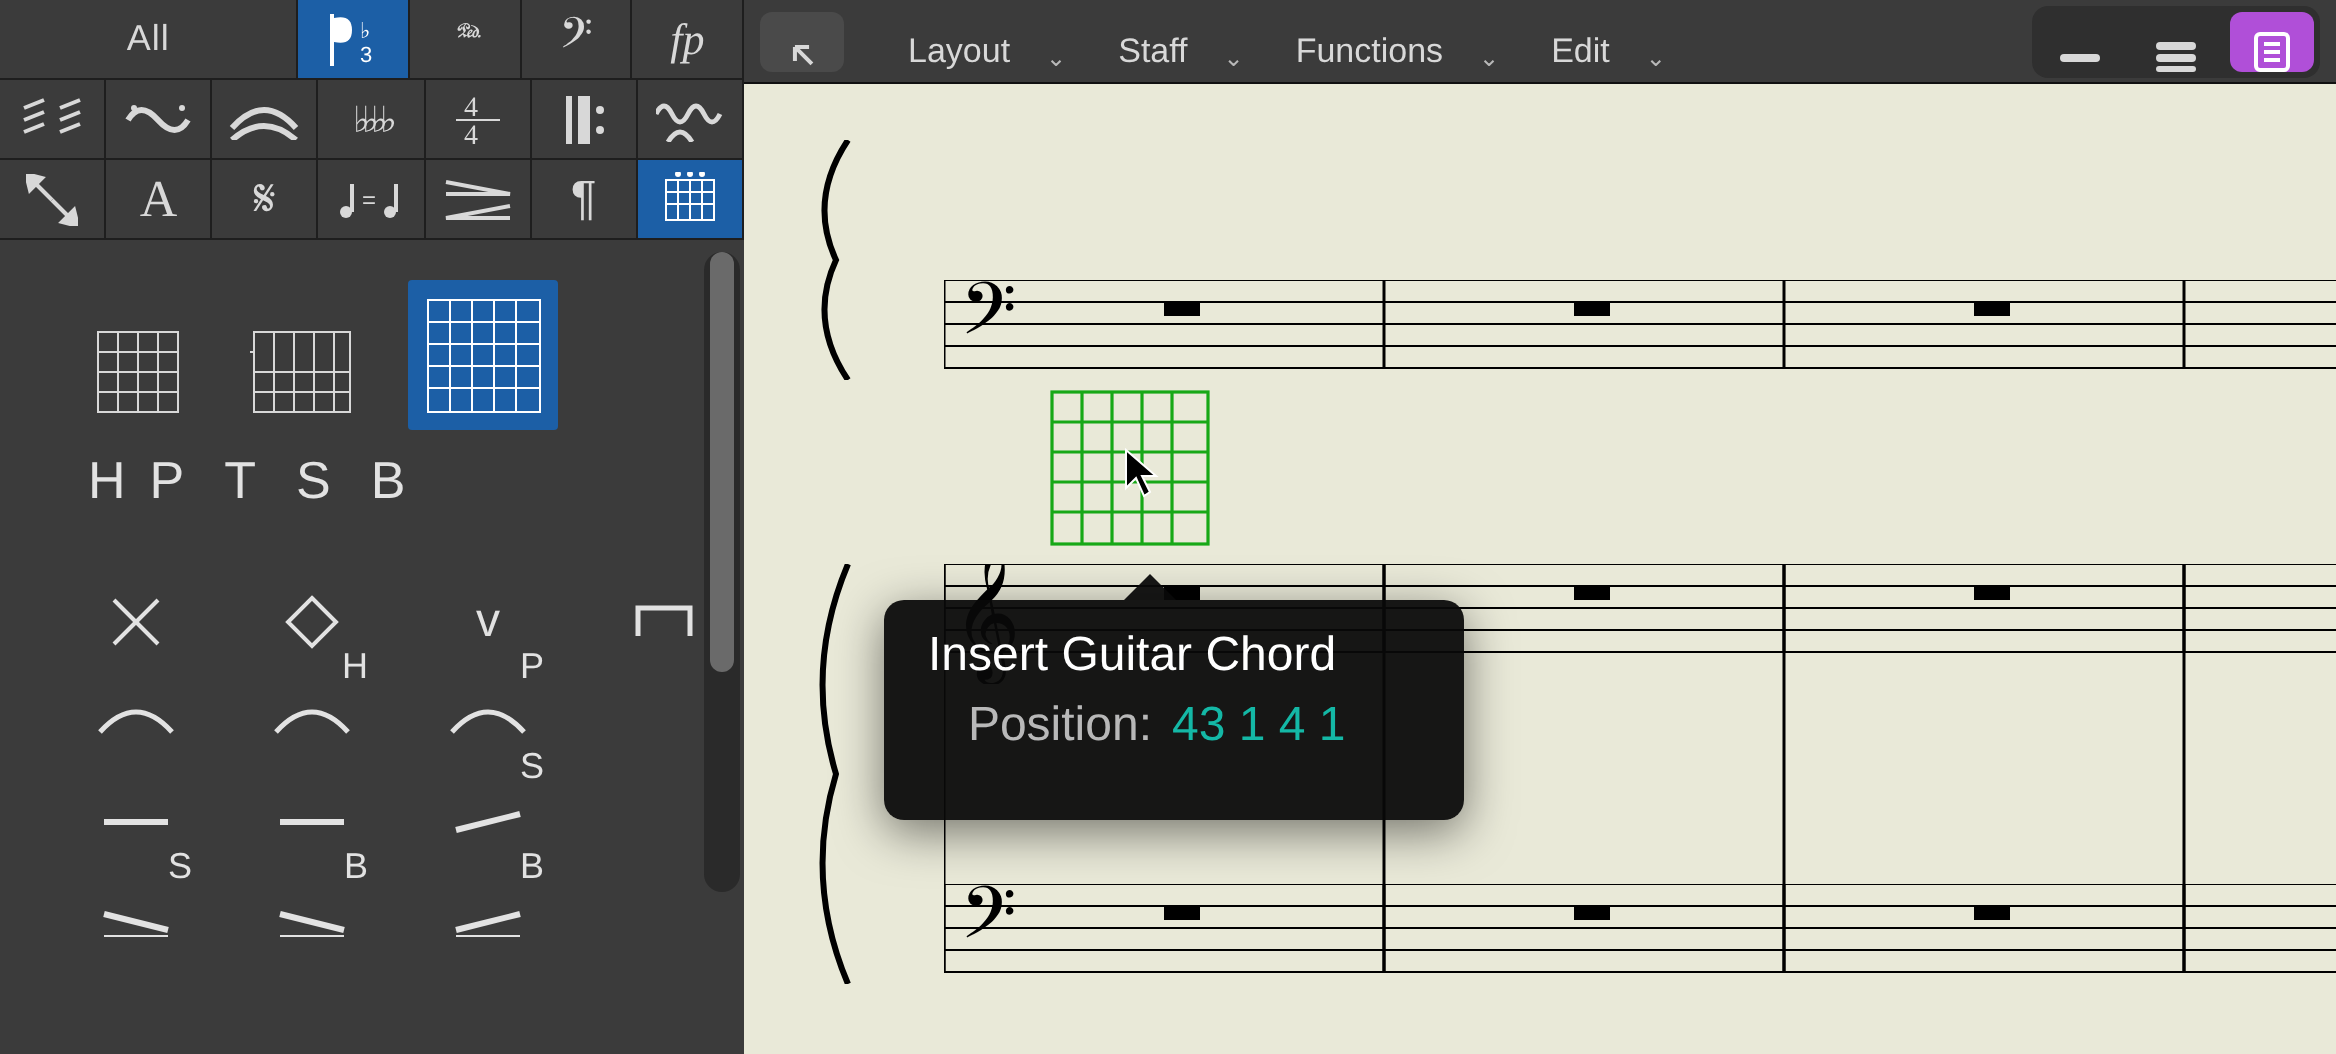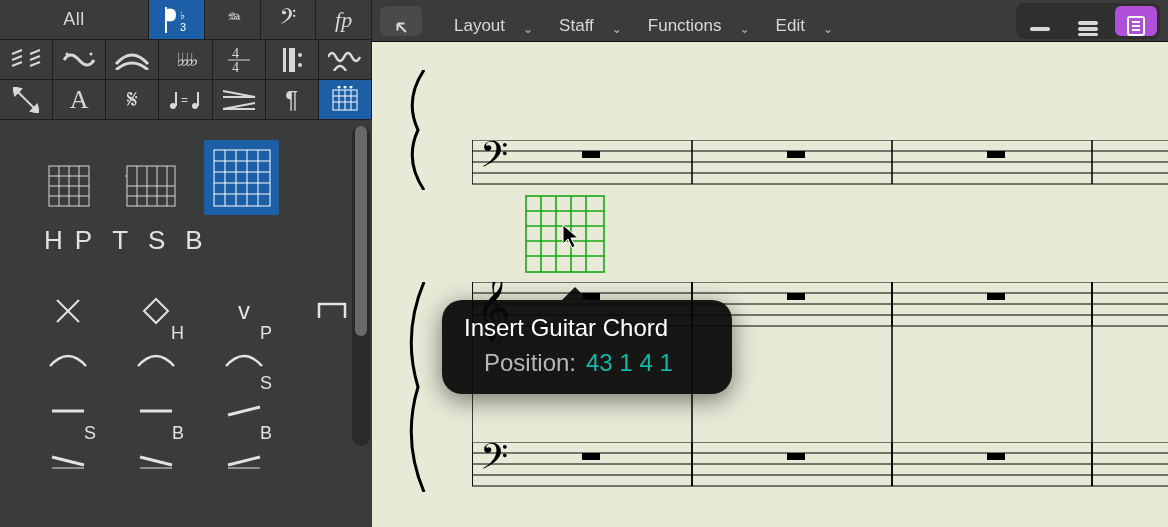--- a/index.html
+++ b/index.html
@@ -89,21 +89,21 @@
     position:absolute; width:82px; height:80px; pointer-events:none;
   }
   .chord-drag svg rect, .chord-drag svg line { stroke:#17a817; }
   .cursor {
     position:absolute; width:20px; height:26px; pointer-events:none;
   }
 
   
   .tooltip {
     position:absolute; background:rgba(8,8,8,.94); color:#fff;
-    border-radius:20px; padding:14px 22px 16px 22px; font-size:22px;
+    border-radius:10px; padding:14px 22px 32px 22px; font-size:22px;
     min-width:290px; box-shadow:0 6px 24px rgba(0,0,0,.5);
   }
   .tooltip::before {
     content:""; position:absolute; top:-13px; left:120px;
     border:13px solid transparent; border-top:none;
     border-bottom:13px solid rgba(8,8,8,.94);
   }
   .tooltip .title { font-size:24px; margin-bottom:6px; }
   .tooltip .row { display:flex; gap:10px; font-size:24px; line-height:30px; }
   .tooltip .lbl { color:#b8b8b8; width:112px; text-align:right; }

